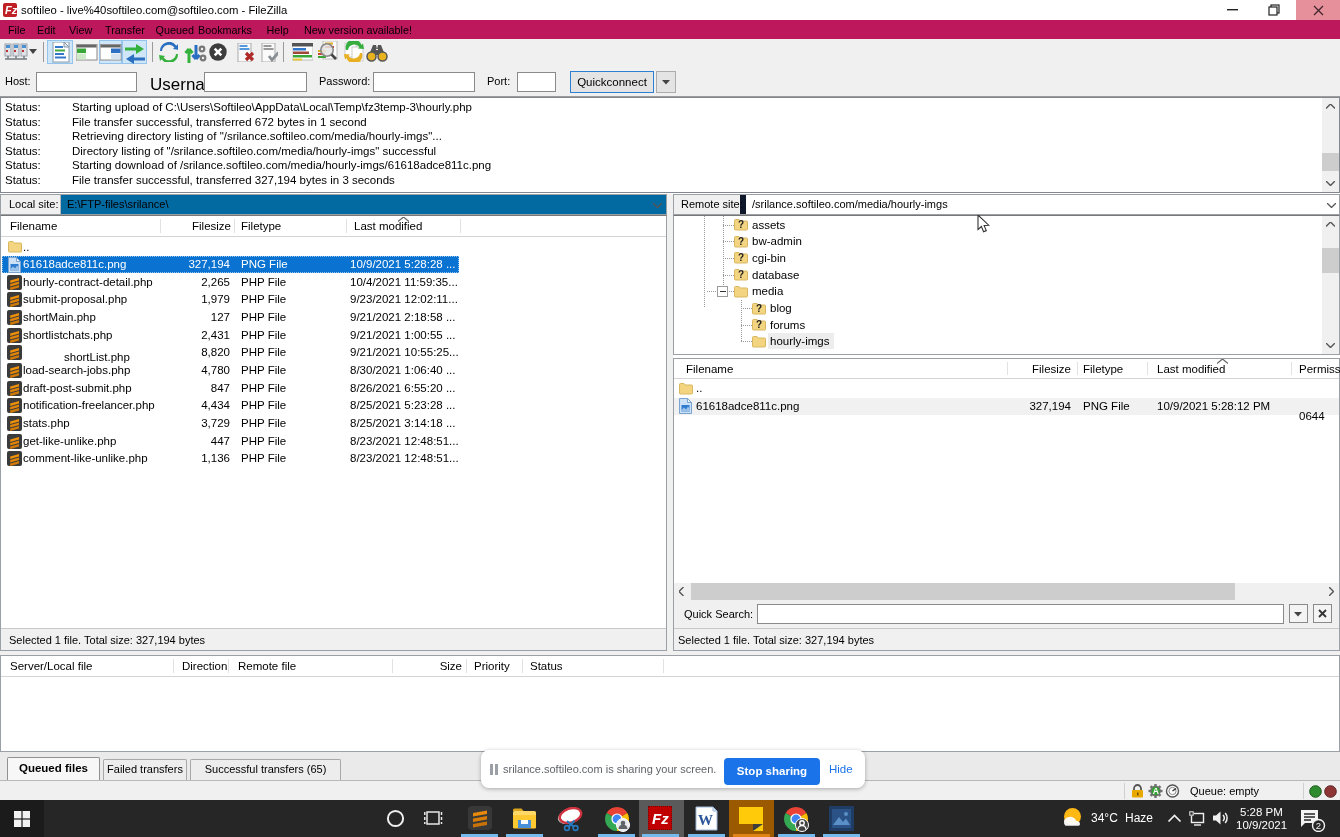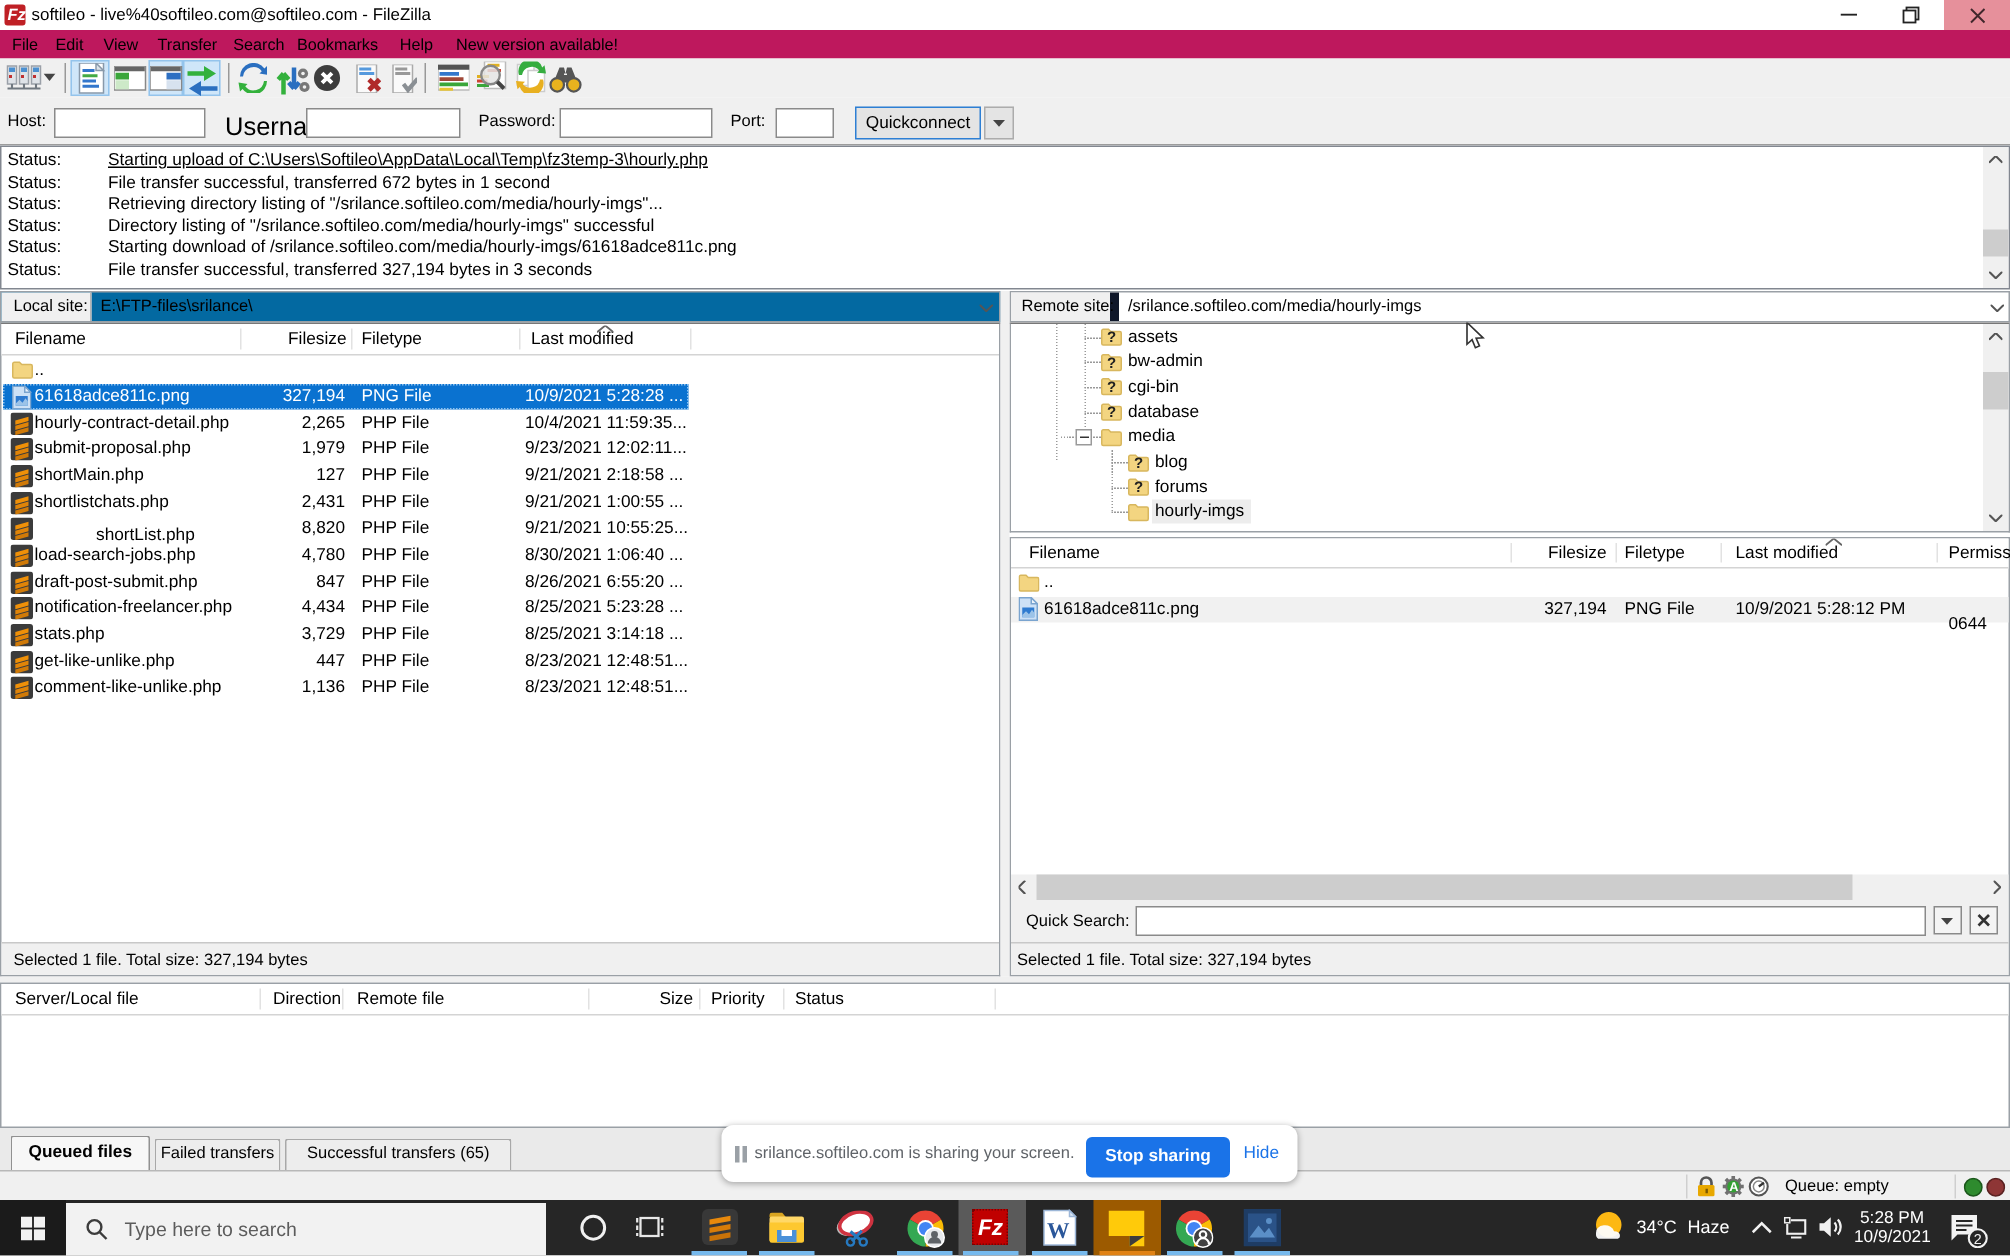--- a/index.html
+++ b/index.html
@@ -27,21 +27,21 @@
       <svg class="a" style="left:17px;top:5px;" width="11" height="11">
         <path d="M1 1 L10 10 M10 1 L1 10" stroke="#40262b" stroke-width="1.3"></path>
       </svg>
     </div>
 </div>
 <div class="a" style="left:0;top:20px;width:1340px;height:19px;background:#be185d;">
 <div class="a tx" style="left:8px;top:5px;font-size:10.8px;">File</div>
 <div class="a tx" style="left:37px;top:5px;font-size:10.8px;">Edit</div>
 <div class="a tx" style="left:69px;top:5px;font-size:10.8px;">View</div>
 <div class="a tx" style="left:105px;top:5px;font-size:10.8px;">Transfer</div>
-<div class="a tx" style="left:155.5px;top:5px;font-size:10.8px;">Search</div>
+<div class="a tx" style="left:155.5px;top:5px;font-size:10.8px;">Queued</div>
 <div class="a tx" style="left:198px;top:5px;font-size:10.8px;">Bookmarks</div>
 <div class="a tx" style="left:266.5px;top:5px;font-size:10.8px;">Help</div>
 <div class="a tx" style="left:304px;top:5px;font-size:10.8px;">New version available!</div>
 </div>
 <div class="a" style="left:0;top:39px;width:1340px;height:26px;background:#f0f0f0;"></div>
 <div class="a" style="left:47px;top:40px;width:26px;height:24px;background:#cfe6f9;border:1px solid #94c4ec;"></div>
 <div class="a" style="left:99px;top:40px;width:23px;height:24px;background:#cfe6f9;border:1px solid #94c4ec;"></div>
 <div class="a" style="left:122px;top:40px;width:25px;height:24px;background:#cfe6f9;border:1px solid #94c4ec;"></div>
 <svg class="a" style="left:4px;top:41px;" width="24" height="24" viewBox="0 0 24 24">
     <g stroke="#9aa0a8" stroke-width="1" fill="#dfe3e8">
@@ -160,21 +160,21 @@
 <div class="a tx" style="left:487px;top:11px;font-size:11px;">Port:</div>
 <div class="a inp" style="left:517px;top:7px;width:39px;height:20px;"></div>
 <div class="a" style="left:570px;top:6px;width:84px;height:22px;background:#e4e4e4;border:1px solid #2d7fd4;text-align:center;line-height:20px;font-size:11.5px;">Quickconnect</div>
 <div class="a" style="left:656px;top:6px;width:20px;height:22px;background:#e4e4e4;border:1px solid #acacac;"></div>
 <svg class="a" style="left:662px;top:15px;" width="9" height="5" viewBox="0 0 9 5">
       <path d="M0 0 L8 0 L4 4.5 Z" fill="#444"></path>
     </svg>
 </div>
 <div class="a" style="left:0;top:97px;width:1340px;height:96px;background:#fff;border:1px solid #828790;">
 <div class="a tx" style="left:4px;top:4.0px;">Status:</div>
-<div class="a tx" style="left:71px;top:4.0px;text-decoration:underline;">Starting upload of C:\Users\Softileo\AppData\Local\Temp\fz3temp-3\hourly.php</div>
+<div class="a tx" style="left:71px;top:4.0px;">Starting upload of C:\Users\Softileo\AppData\Local\Temp\fz3temp-3\hourly.php</div>
 <div class="a tx" style="left:4px;top:18.5px;">Status:</div>
 <div class="a tx" style="left:71px;top:18.5px;">File transfer successful, transferred 672 bytes in 1 second</div>
 <div class="a tx" style="left:4px;top:33.0px;">Status:</div>
 <div class="a tx" style="left:71px;top:33.0px;">Retrieving directory listing of "/srilance.softileo.com/media/hourly-imgs"...</div>
 <div class="a tx" style="left:4px;top:47.5px;">Status:</div>
 <div class="a tx" style="left:71px;top:47.5px;">Directory listing of "/srilance.softileo.com/media/hourly-imgs" successful</div>
 <div class="a tx" style="left:4px;top:62.0px;">Status:</div>
 <div class="a tx" style="left:71px;top:62.0px;">Starting download of /srilance.softileo.com/media/hourly-imgs/61618adce811c.png</div>
 <div class="a tx" style="left:4px;top:76.5px;">Status:</div>
 <div class="a tx" style="left:71px;top:76.5px;">File transfer successful, transferred 327,194 bytes in 3 seconds</div>
@@ -588,27 +588,20 @@
 <div class="a" style="left:0;top:800px;width:1340px;height:37px;background:#262626;z-index:40;">
 <div class="a" style="left:0;top:0;width:44px;height:37px;background:#1b1b1b;"></div>
 <svg class="a" style="left:14px;top:11px;" width="16" height="16">
       <g fill="#f2f2f2">
         <rect x="0" y="0" width="7.4" height="7.4"></rect>
         <rect x="8.6" y="0" width="7.4" height="7.4"></rect>
         <rect x="0" y="8.6" width="7.4" height="7.4"></rect>
         <rect x="8.6" y="8.6" width="7.4" height="7.4"></rect>
       </g>
     </svg>
-<div class="a" style="left:44px;top:2px;width:320px;height:35px;background:#f2f2f2;">
-      <svg class="a" style="left:13px;top:10px;" width="15" height="15" viewBox="0 0 15 15">
-        <circle cx="6" cy="6" r="4.6" fill="none" stroke="#3c3c3c" stroke-width="1.6"></circle>
-        <path d="M9.5 9.5 L14 14" stroke="#3c3c3c" stroke-width="1.6"></path>
-      </svg>
-      <div class="a tx" style="left:39px;top:11px;font-size:13px;color:#5c5c5c;">Type here to search</div>
-    </div>
 <svg class="a" style="left:386px;top:9px;" width="19" height="19">
       <circle cx="9.5" cy="9.5" r="7.6" fill="none" stroke="#f0f0f0" stroke-width="2"></circle>
     </svg>
 <svg class="a" style="left:424px;top:10px;" width="20" height="17" viewBox="0 0 20 17">
       <rect x="3" y="2" width="12" height="12" fill="none" stroke="#e8e8e8" stroke-width="1.5"></rect>
       <path d="M17.5 2 V14" stroke="#e8e8e8" stroke-width="1.5" stroke-dasharray="3 2"></path>
       <path d="M0.8 2 V14" stroke="#e8e8e8" stroke-width="1.5" stroke-dasharray="3 2"></path>
     </svg>
 <svg class="a" style="left:468px;top:6px;" width="24" height="24" viewBox="0 0 24 24">
       <rect width="24" height="24" rx="4" fill="#383838"></rect>

